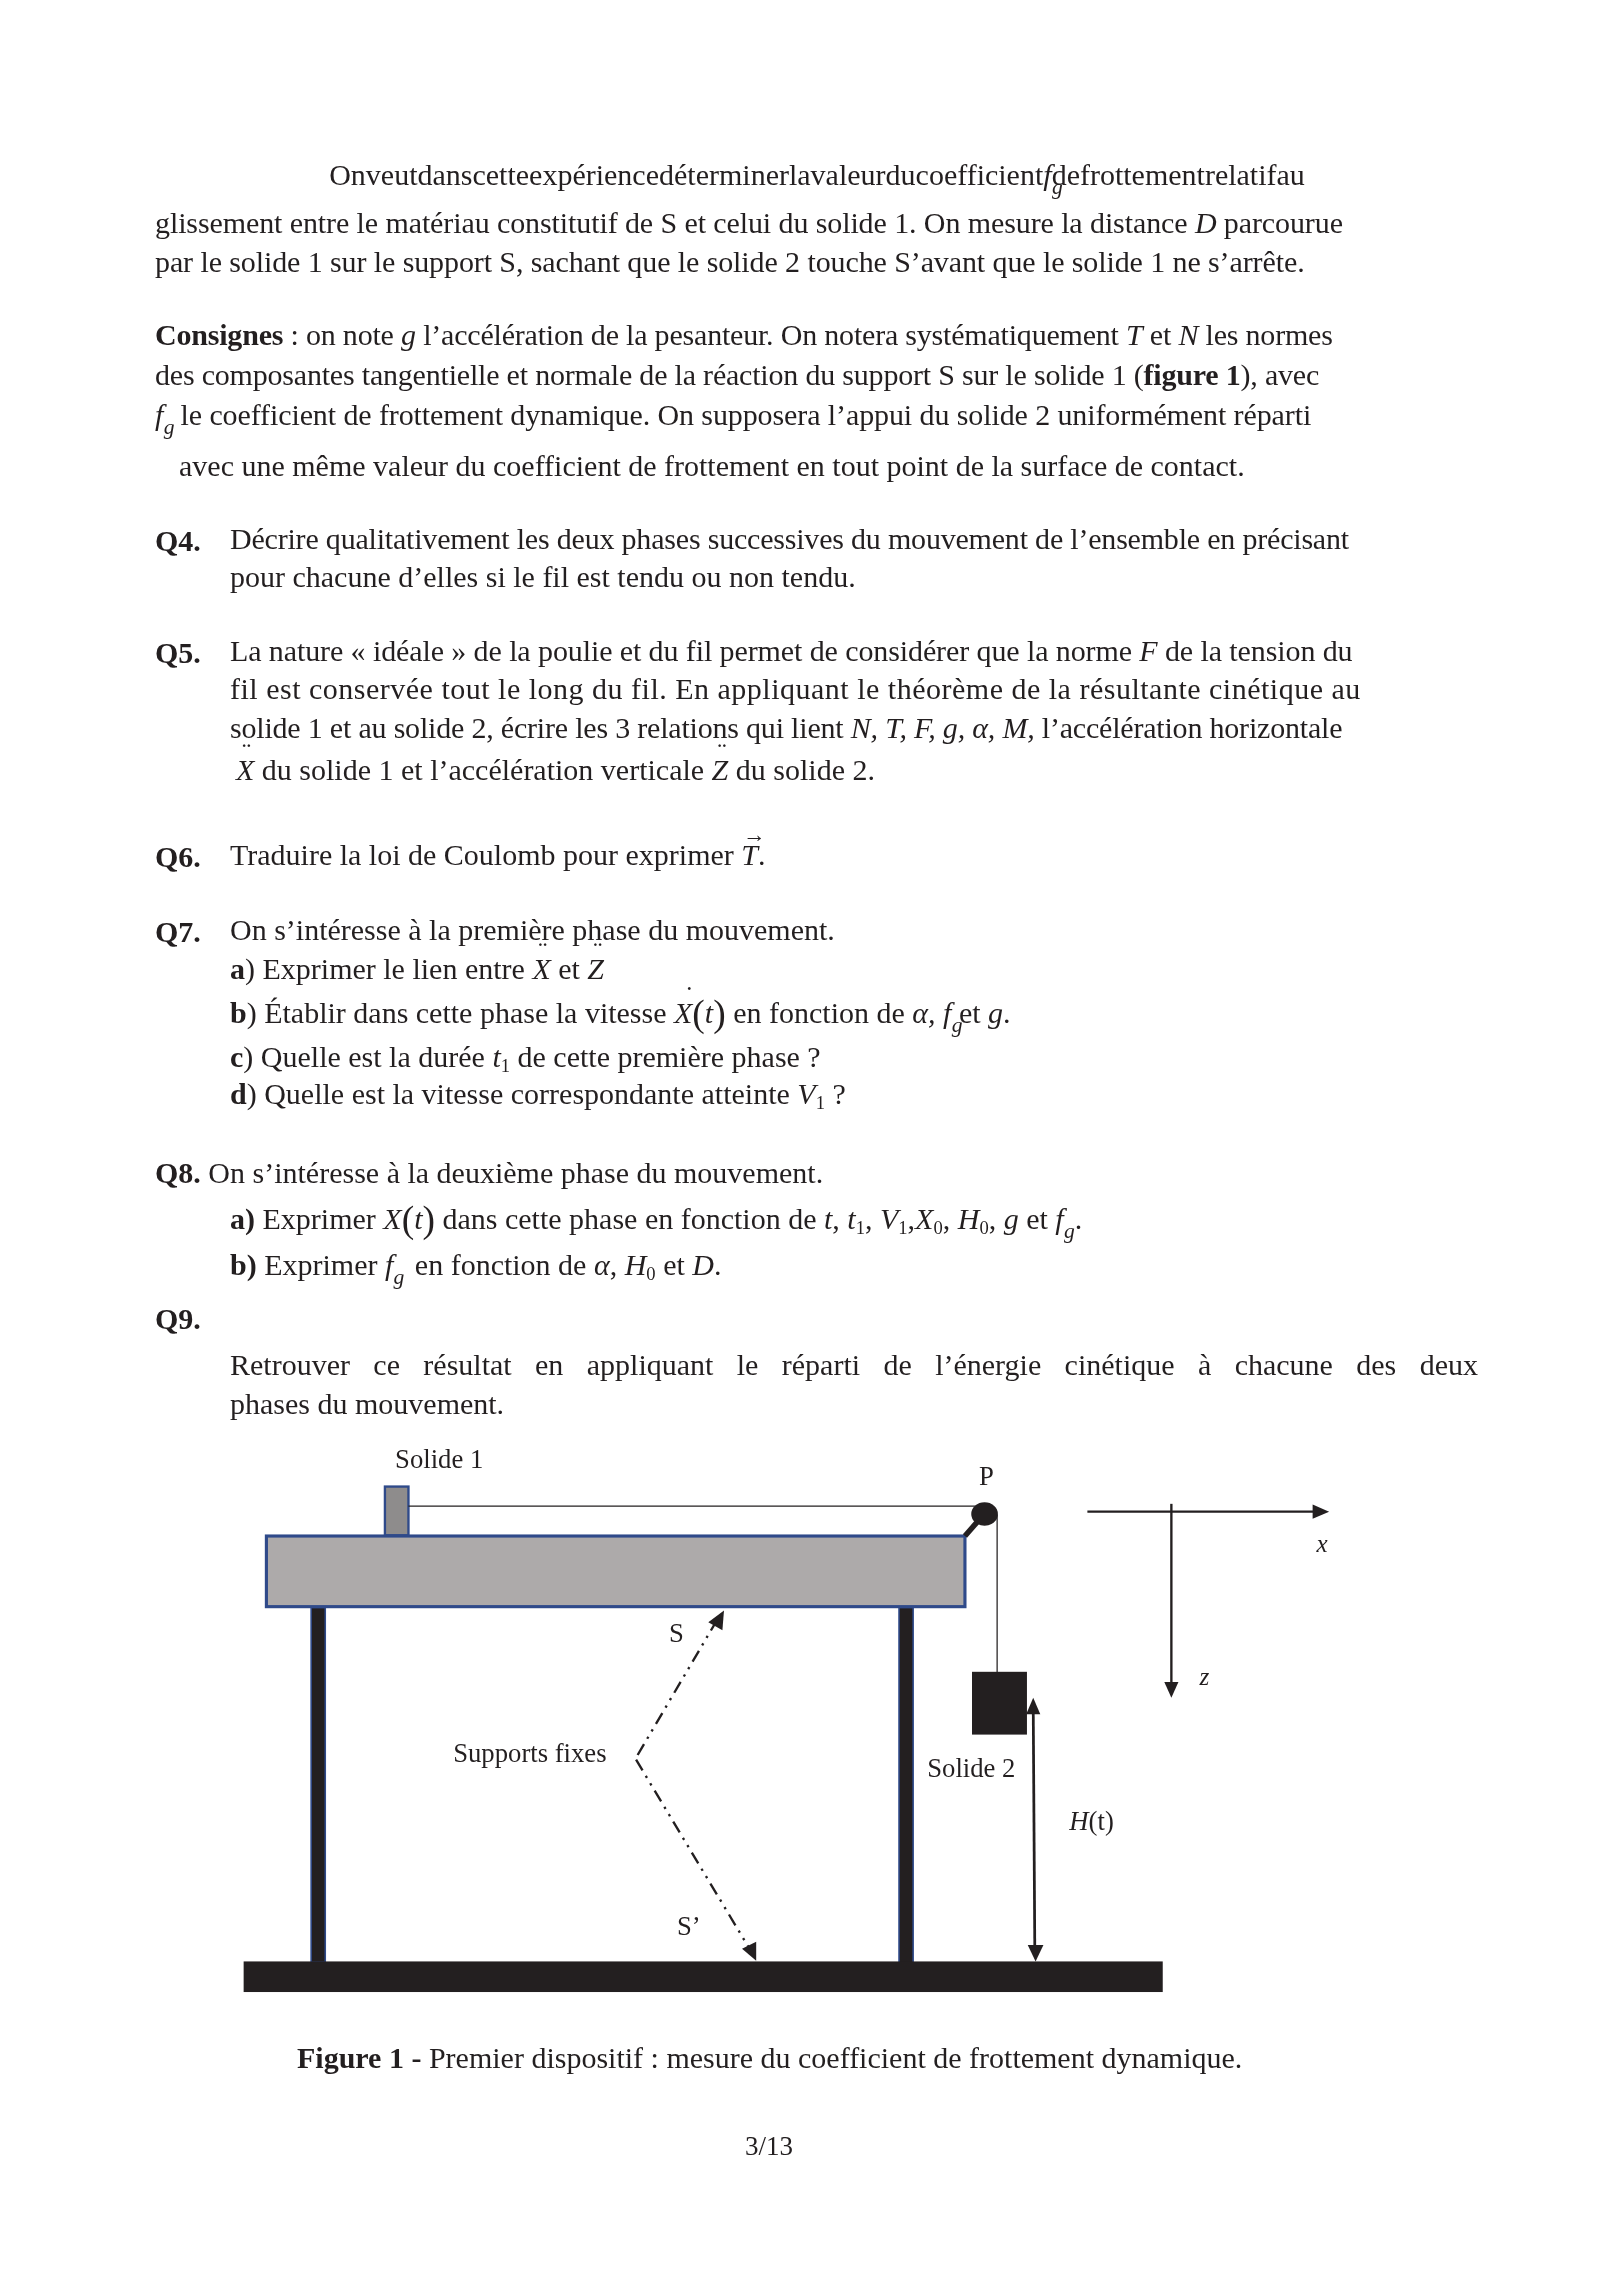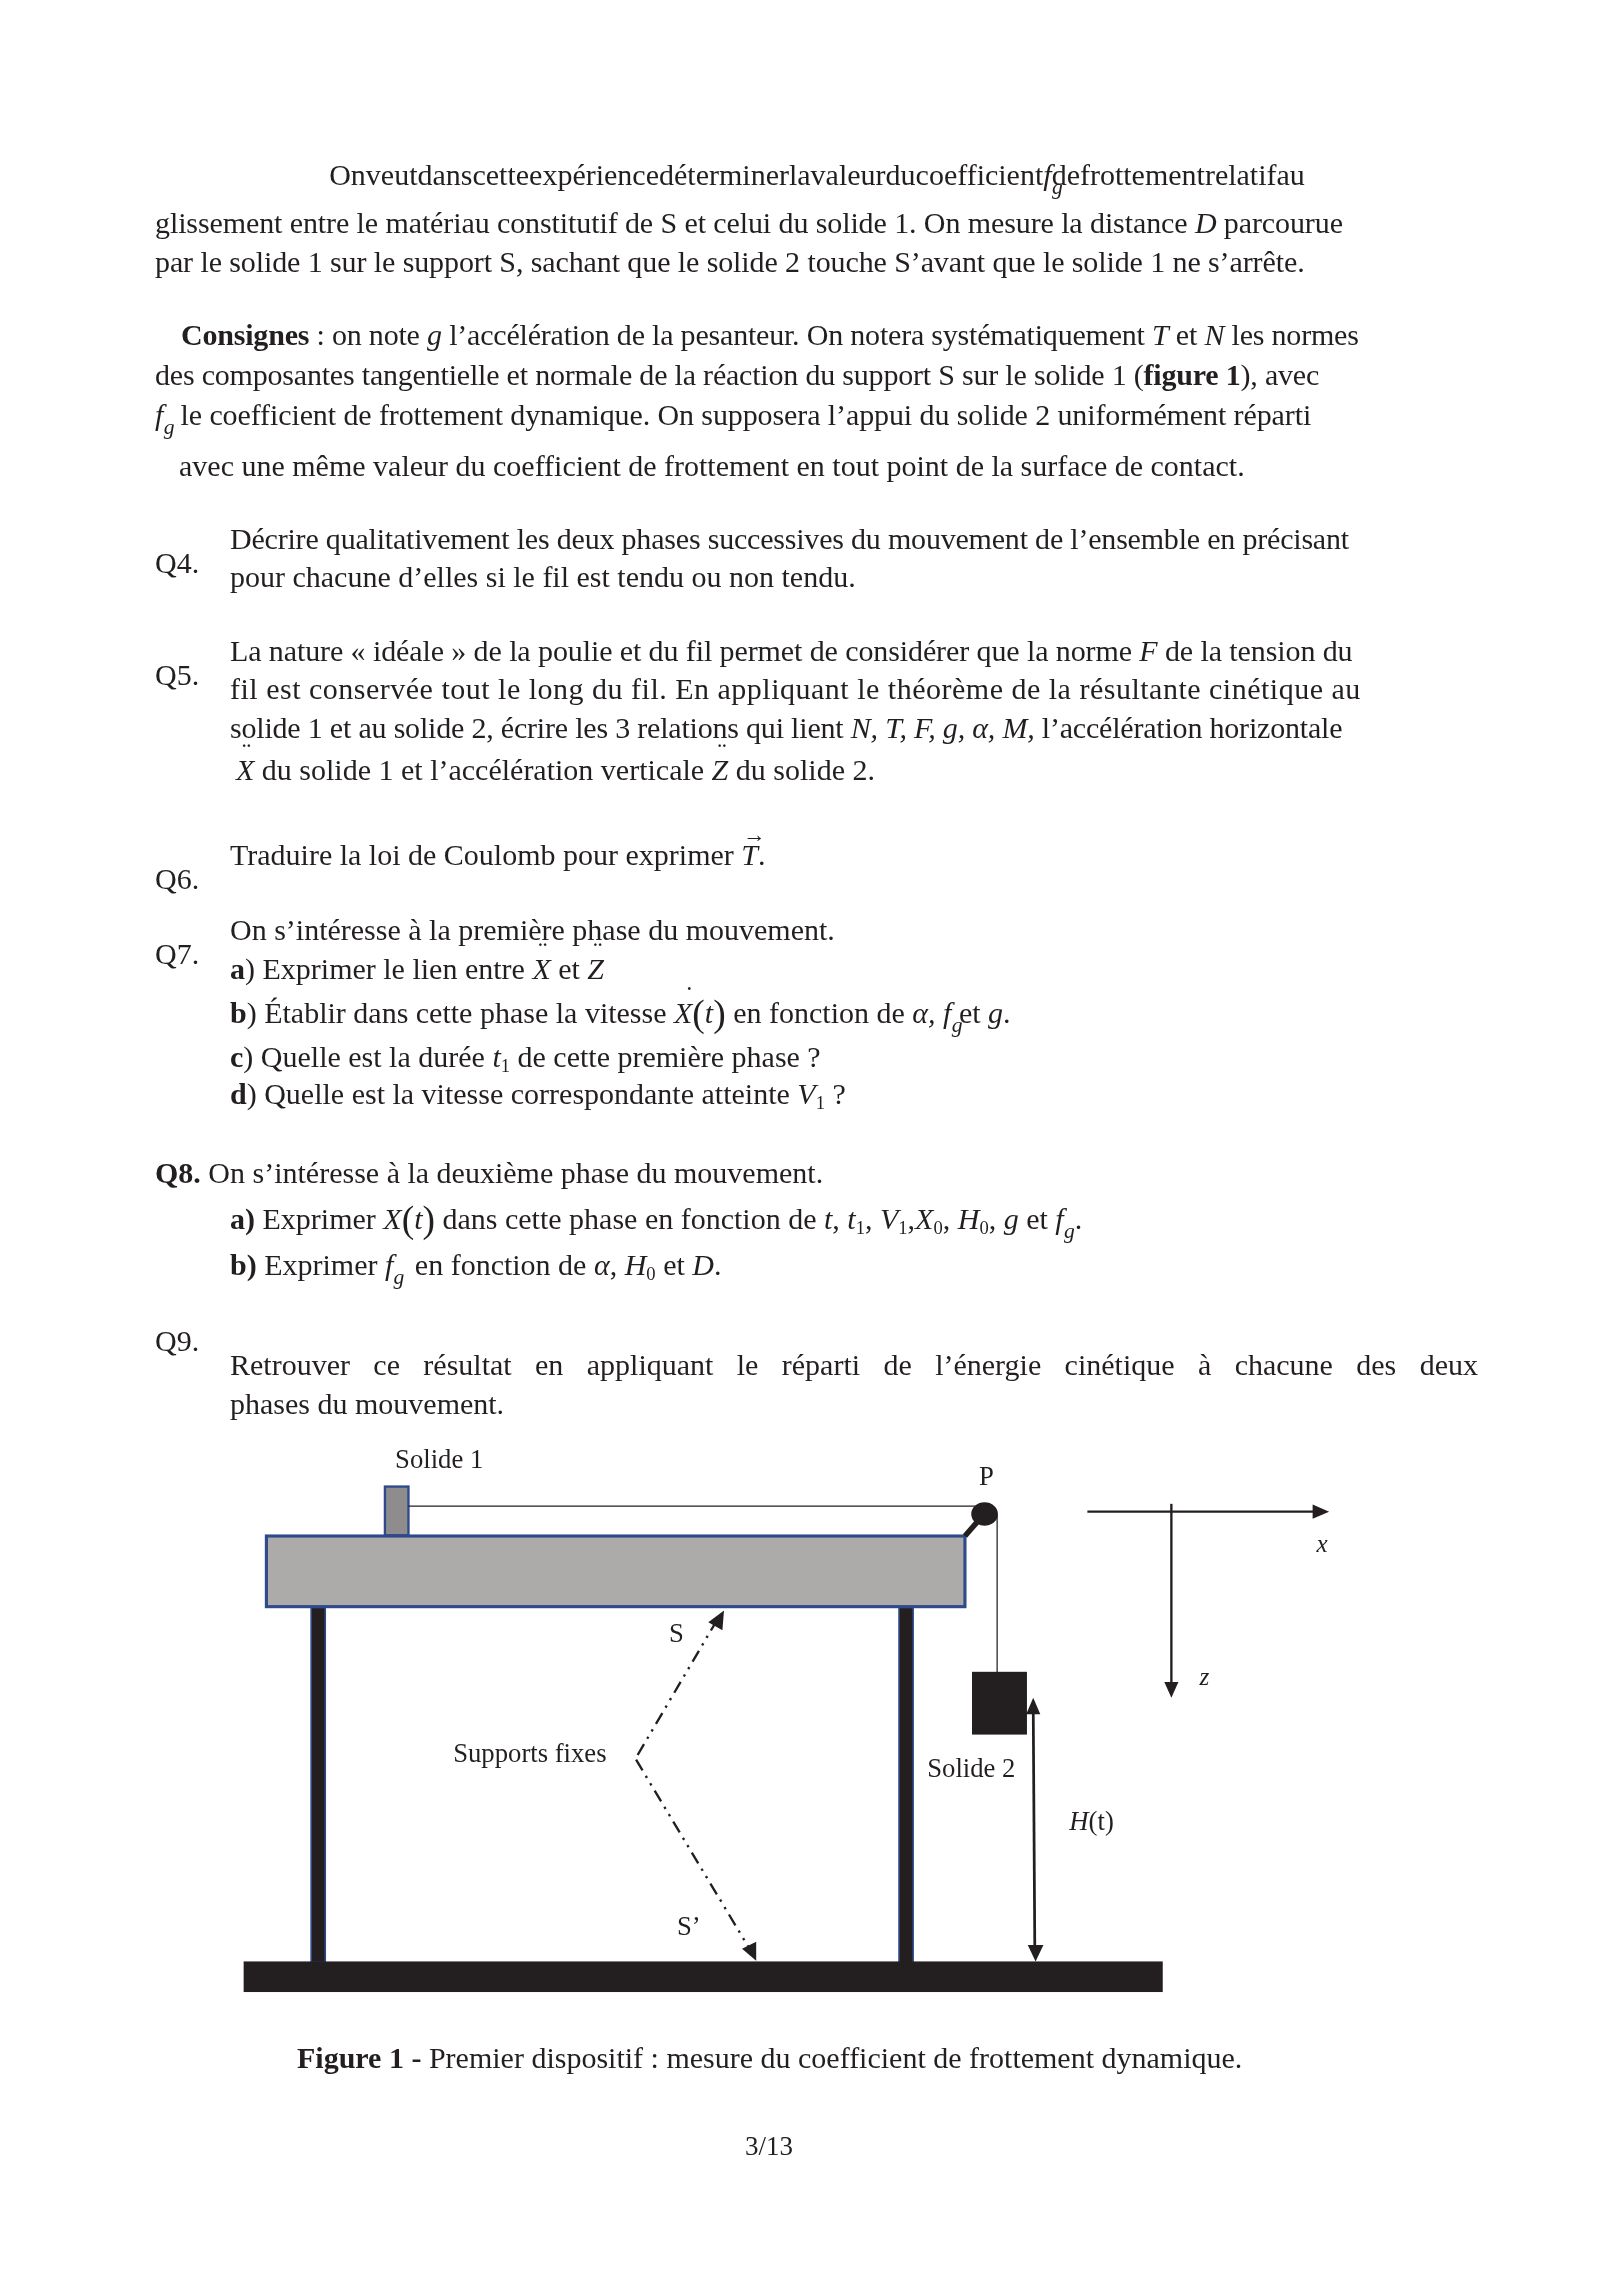--- a/index.html
+++ b/index.html
@@ -12,21 +12,21 @@
   .line { position: absolute; white-space: nowrap; line-height: 1; }
   i, .it { font-style: italic; }
   b, .bold { font-weight: bold; }
   sub { font-size: 0.62em; vertical-align: -0.28em; line-height: 0; }
   .fg { font-style: italic; position: relative; display: inline-block; }
   .fg .g { position: absolute; font-size: 0.72em; left: 0.4em; top: 0.78em; }
   .acc { position: relative; display: inline-block; font-style: italic; }
   .acc .dots { position: absolute; left: 0.22em; top: -0.55em; font-style: normal; font-size: 0.9em; letter-spacing: -0.05em; }
   .acc .arrow { position: absolute; left: 0.08em; top: -0.72em; font-style: normal; font-size: 0.75em; }
   .paren { font-size: 1.25em; vertical-align: -0.08em; font-style: normal; }
-  .qnum { position: absolute; font-weight: normal; margin-top: 22px; }
+  .qnum { position: absolute; font-weight: bold; }
   svg text { font-family: "Liberation Serif", "DejaVu Serif", serif; fill: #231f20; }
 </style>
 </head>
 <body>
 
 <div>
   <div class="line" style="left:155px; top:160px; width:1324px; display:flex; justify-content:center;">
     <span>On</span>
     <span>veut</span>
     <span>dans</span>
@@ -45,21 +45,21 @@
   </div>
   <div class="line" style="left:155px; top:208px; width:1324px; letter-spacing:-0.1px;">
     <span>glissement entre le matériau constitutif de S et celui du solide 1. On mesure la distance </span><i>D</i><span> parcourue</span>
   </div>
   <div class="line" style="left:155px; top:247px; letter-spacing:-0.1px;text-align:right;">
     <span>par le solide 1 sur le support S, sachant que le solide 2 touche S’avant que le solide 1 ne s’arrête.</span>
   </div>
 </div>
 
 <div>
-  <div class="line" style="left:155px; top:320px; letter-spacing:-0.2px;margin-left:26px;">
+  <div class="line" style="left:155px; top:320px; letter-spacing:-0.2px;">
     <b>Consignes</b><span> : on note </span><i>g</i><span> l’accélération de la pesanteur. On notera systématiquement </span><i>T</i><span> et </span><i>N</i><span> les normes</span>
   </div>
   <div class="line" style="left:155px; top:360px; letter-spacing:-0.2px;">
     <span>des composantes tangentielle et normale de la réaction du support S sur le solide 1 (</span><b>figure 1</b><span>), avec</span>
   </div>
   <div class="line" style="left:155px; top:400px; letter-spacing:-0.1px;">
     <span class="fg" style="margin-right:17.3px;"><span>f</span><span class="g">g</span></span><span>le coefficient de frottement dynamique. On supposera l’appui du solide 2 uniformément réparti</span>
   </div>
   <div class="line" style="left:159px; top:451px;margin-left:20px;">
     <span>avec une même valeur du coefficient de frottement en tout point de la surface de contact.</span>

